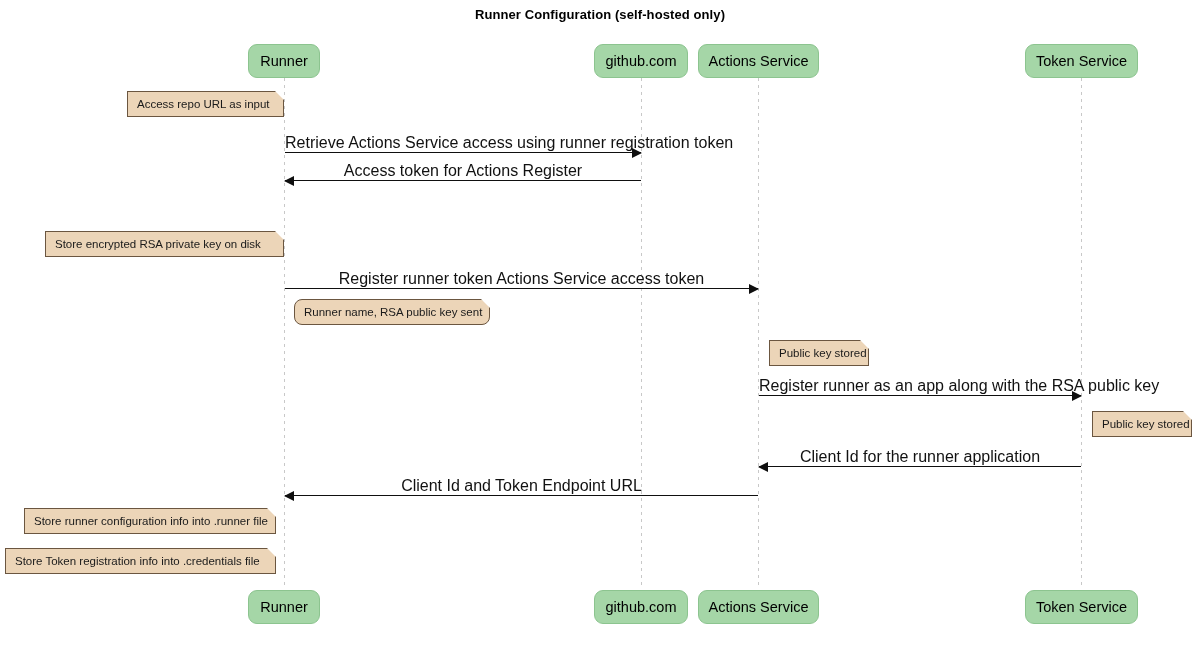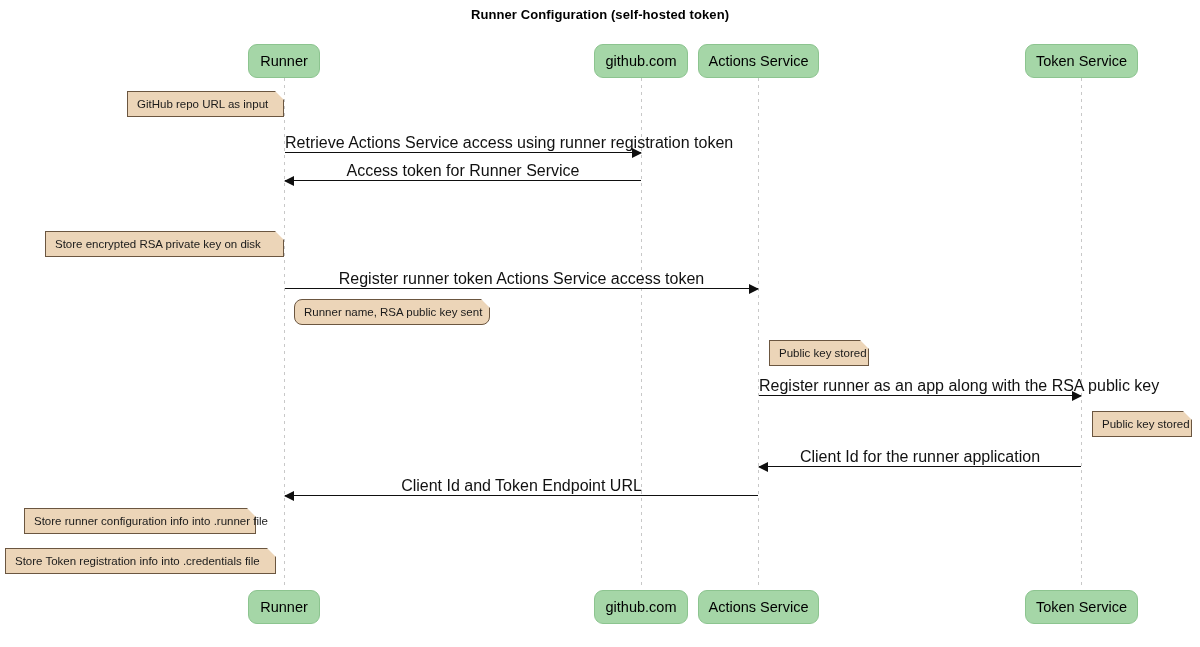--- a/index.html
+++ b/index.html
@@ -145,21 +145,21 @@
     color: #111111;
     white-space: nowrap;
     line-height: 13px;
   }
 </style>
 </head>
 <body>
 
 <div id="canvas">
 
-  <div class="diagram-title">Runner Configuration (self-hosted token)</div>
+  <div class="diagram-title">Runner Configuration (self-hosted only)</div>
 
   <div class="lifeline" style="left:284px; top:78px; height:508px;"></div>
   <div class="lifeline" style="left:641px; top:78px; height:508px;"></div>
   <div class="lifeline" style="left:758px; top:78px; height:508px;"></div>
   <div class="lifeline" style="left:1081px; top:78px; height:508px;"></div>
 
   <div class="participant" style="left:248px; top:44px; width:72px;">
     <span>Runner</span>
   </div>
   <div class="participant" style="left:594px; top:44px; width:94px;">
@@ -179,33 +179,33 @@
     <span>github.com</span>
   </div>
   <div class="participant" style="left:698px; top:590px; width:121px;">
     <span>Actions Service</span>
   </div>
   <div class="participant" style="left:1025px; top:590px; width:113px;">
     <span>Token Service</span>
   </div>
 
   <div class="note" style="left:127px; top:91px; width:157px;">
-    <span>GitHub repo URL as input</span>
+    <span>Access repo URL as input</span>
     <span class="fold"></span>
     <span class="fold-edge"></span>
   </div>
 
   <div class="msg to-right" style="left:285px; top:152px; width:356px;">
     <span class="label">Retrieve Actions Service access using runner registration token</span>
     <span class="line"></span>
     <span class="head"></span>
   </div>
 
   <div class="msg to-left" style="left:285px; top:180px; width:356px;">
-    <span class="label">Access token for Runner Service</span>
+    <span class="label">Access token for Actions Register</span>
     <span class="line"></span>
     <span class="head"></span>
   </div>
 
 
   <div class="note" style="left:45px; top:231px; width:239px;">
     <span>Store encrypted RSA private key on disk</span>
     <span class="fold"></span>
     <span class="fold-edge"></span>
   </div>
@@ -245,21 +245,21 @@
     <span class="line"></span>
     <span class="head"></span>
   </div>
 
   <div class="msg to-left" style="left:285px; top:495px; width:473px;">
     <span class="label">Client Id and Token Endpoint URL</span>
     <span class="line"></span>
     <span class="head"></span>
   </div>
 
-  <div class="note" style="left:24px; top:508px; width:232px;">
+  <div class="note" style="left:24px; top:508px; width:252px;">
     <span>Store runner configuration info into .runner file</span>
     <span class="fold"></span>
     <span class="fold-edge"></span>
   </div>
 
   <div class="note" style="left:5px; top:548px; width:271px;">
     <span>Store Token registration info into .credentials file</span>
     <span class="fold"></span>
     <span class="fold-edge"></span>
   </div>

